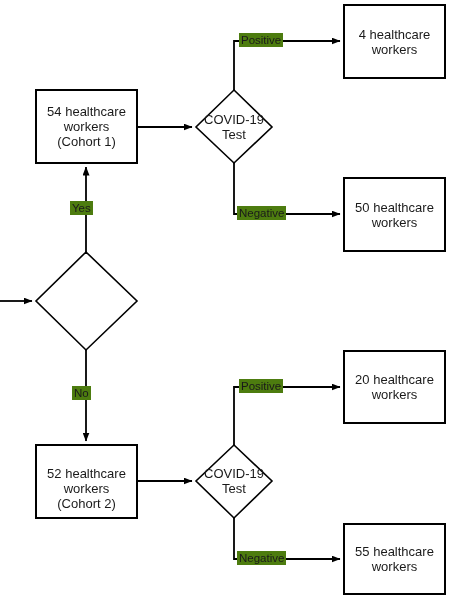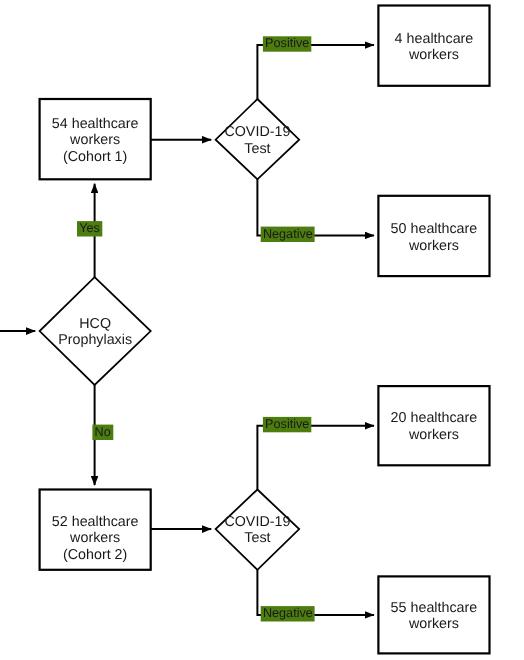--- a/index.html
+++ b/index.html
@@ -116,22 +116,20 @@
   </svg>
 
   <div class="node-label box-label" style="left:36px; top:90px; width:101px; height:73px;">54 healthcare
 workers
 (Cohort 1)</div>
 
   <div class="node-label box-label" style="left:36px; top:445px; width:101px; height:86px;">52 healthcare
 workers
 (Cohort 2)</div>
 
-  <div class="node-label box-label" style="left:36px; top:277px; width:101px; height:48px;">HCQ
-Prophylaxis</div>
 
   <div class="node-label box-label" style="left:194px; top:105px; width:80px; height:44px;">COVID-19
 Test</div>
 
   <div class="node-label box-label" style="left:194px; top:459px; width:80px; height:44px;">COVID-19
 Test</div>
 
   <div class="node-label box-label" style="left:344px; top:5px; width:101px; height:73px;">4 healthcare
 workers</div>
 
@@ -139,21 +137,21 @@
 workers</div>
 
   <div class="node-label box-label" style="left:344px; top:351px; width:101px; height:72px;">20 healthcare
 workers</div>
 
   <div class="node-label box-label" style="left:344px; top:524px; width:101px; height:70px;">55 healthcare
 workers</div>
 
   <div class="edge-label" style="left:70px; top:201px;">Yes</div>
 
-  <div class="edge-label" style="left:72px; top:386px;margin-left:12px;">No</div>
+  <div class="edge-label" style="left:72px; top:386px;">No</div>
 
   <div class="edge-label" style="left:239px; top:33px;">Positive</div>
 
   <div class="edge-label" style="left:237px; top:206px;">Negative</div>
 
   <div class="edge-label" style="left:239px; top:379px;">Positive</div>
 
   <div class="edge-label" style="left:237px; top:551px;">Negative</div>
 
 </div>

